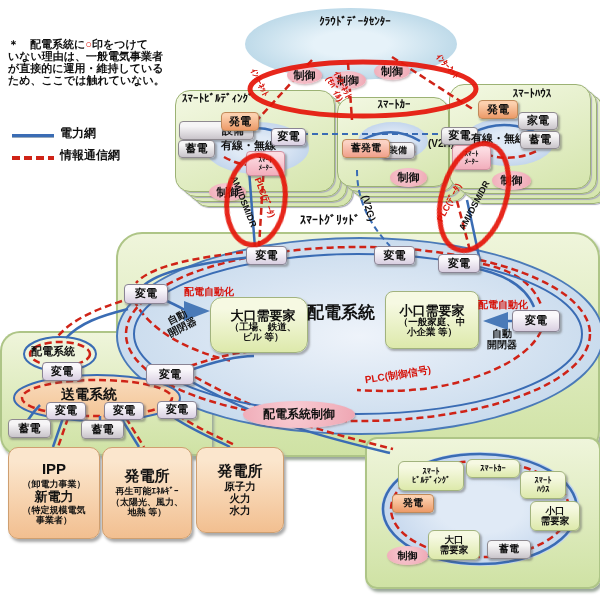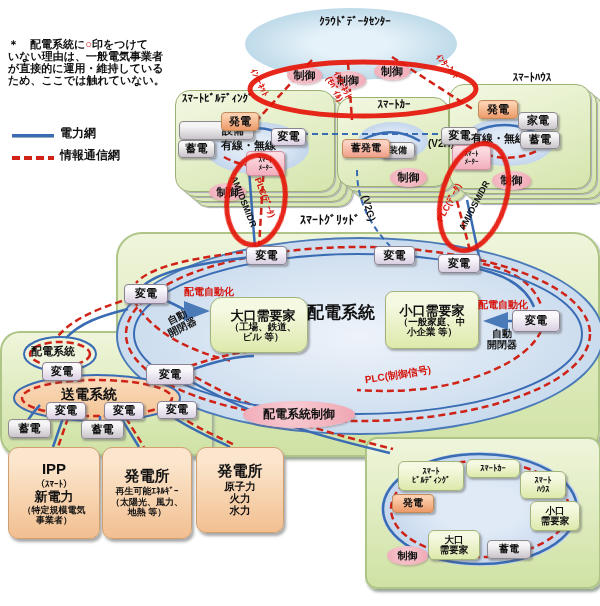--- a/index.html
+++ b/index.html
@@ -163,21 +163,21 @@
   <div class="ctl" style="left:209px;top:155px;width:37px;height:18px;">制御</div>
   <div class="bx pinkbx pre" style="left:246px;top:151px;width:37px;height:23px;font-size:7px;">ｽﾏｰﾄ
 ﾒｰﾀｰ</div>
 
   <div class="lbl" style="left:348px;top:99px;width:92px;font-size:11px;text-align:center;">ｽﾏｰﾄｶｰ</div>
   <div class="bx gray" style="left:381px;top:110px;width:32px;height:15px;font-size:9px;margin-top:32px;">装備</div>
   <div class="bx orangebx" style="left:342px;top:139px;width:46px;height:17px;font-size:10px;background:linear-gradient(#fbd2c4 15%,#f0a08a);">蓄発電</div>
   <div class="ctl" style="left:390px;top:140px;width:37px;height:19px;">制御</div>
   <div class="lbl" style="left:428px;top:139px;font-size:10px;">(V2H)</div>
 
-  <div class="lbl" style="left:482px;top:72px;width:100px;font-size:11px;text-align:center;">ｽﾏｰﾄﾊｳｽ</div>
+  <div class="lbl" style="left:482px;top:88px;width:100px;font-size:11px;text-align:center;">ｽﾏｰﾄﾊｳｽ</div>
   <div class="bx orangebx" style="left:478px;top:100px;width:38px;height:17px;">発電</div>
   <div class="bx gray" style="left:518px;top:112px;width:38px;height:16px;">家電</div>
   <div class="bx gray" style="left:441px;top:127px;width:35px;height:16px;">変電</div>
   <div class="lbl" style="left:471px;top:133px;font-size:11px;">有線・無線</div>
   <div class="bx gray" style="left:520px;top:131px;width:38px;height:16px;">蓄電</div>
   <div class="bx pinkbx pre" style="left:452px;top:145px;width:37px;height:23px;font-size:7px;">ｽﾏｰﾄ
 ﾒｰﾀｰ</div>
   <div class="ctl" style="left:492px;top:143px;width:39px;height:19px;">制御</div>
 
   <div class="lbl rot" style="left:196px;top:197px;width:94px;font-size:9px;transform:rotate(68deg);">AMI/DSM/DR</div>
@@ -221,21 +221,21 @@
   <div class="lbl" style="left:61px;top:387px;font-size:14px;">送電系統</div>
   <div class="bx" style="left:146px;top:364px;width:46px;height:19px;">変電</div>
   <div class="bx" style="left:46px;top:402px;width:38px;height:16px;">変電</div>
   <div class="bx" style="left:104px;top:402px;width:38px;height:16px;">変電</div>
   <div class="bx" style="left:157px;top:401px;width:38px;height:16px;">変電</div>
   <div class="bx gray" style="left:8px;top:419px;width:41px;height:17px;">蓄電</div>
   <div class="bx gray" style="left:81px;top:420px;width:41px;height:17px;">蓄電</div>
 
   <div class="plant" style="left:8px;top:447px;width:90px;height:90px;">
     <div style="font-size:15px;font-weight:bold;">IPP</div>
-    <div class="pre" style="font-size:9px;font-weight:bold;">（ｽﾏｰﾄ）</div>
+    <div class="pre" style="font-size:9px;font-weight:bold;">（卸電力事業）</div>
     <div style="font-size:13px;font-weight:bold;">新電力</div>
     <div class="pre" style="font-size:9px;font-weight:bold;">（特定規模電気
 事業者）</div>
   </div>
   <div class="plant" style="left:102px;top:447px;width:88px;height:90px;">
     <div style="font-size:15px;font-weight:bold;">発電所</div>
     <div style="font-size:9px;font-weight:bold;">再生可能ｴﾈﾙｷﾞｰ</div>
     <div class="pre" style="font-size:9px;font-weight:bold;">（太陽光、風力、
 地熱 等）</div>
   </div>

